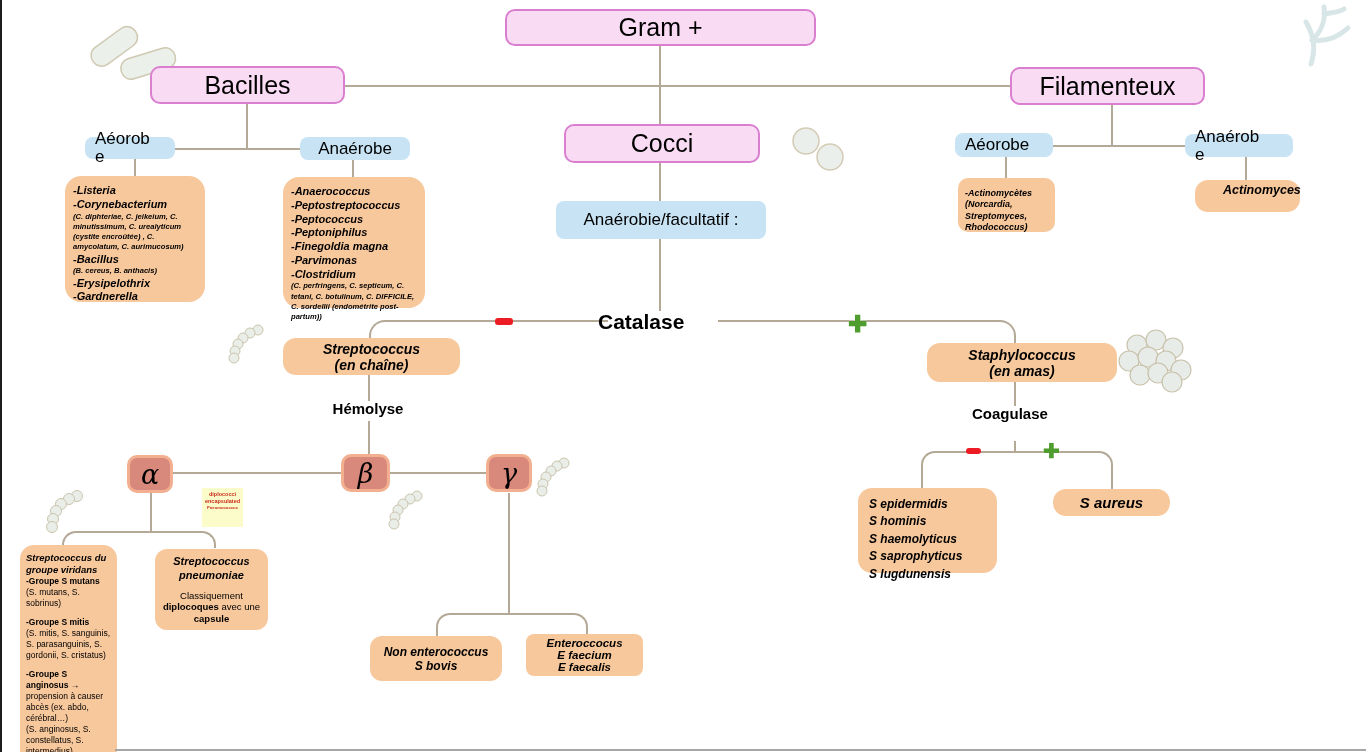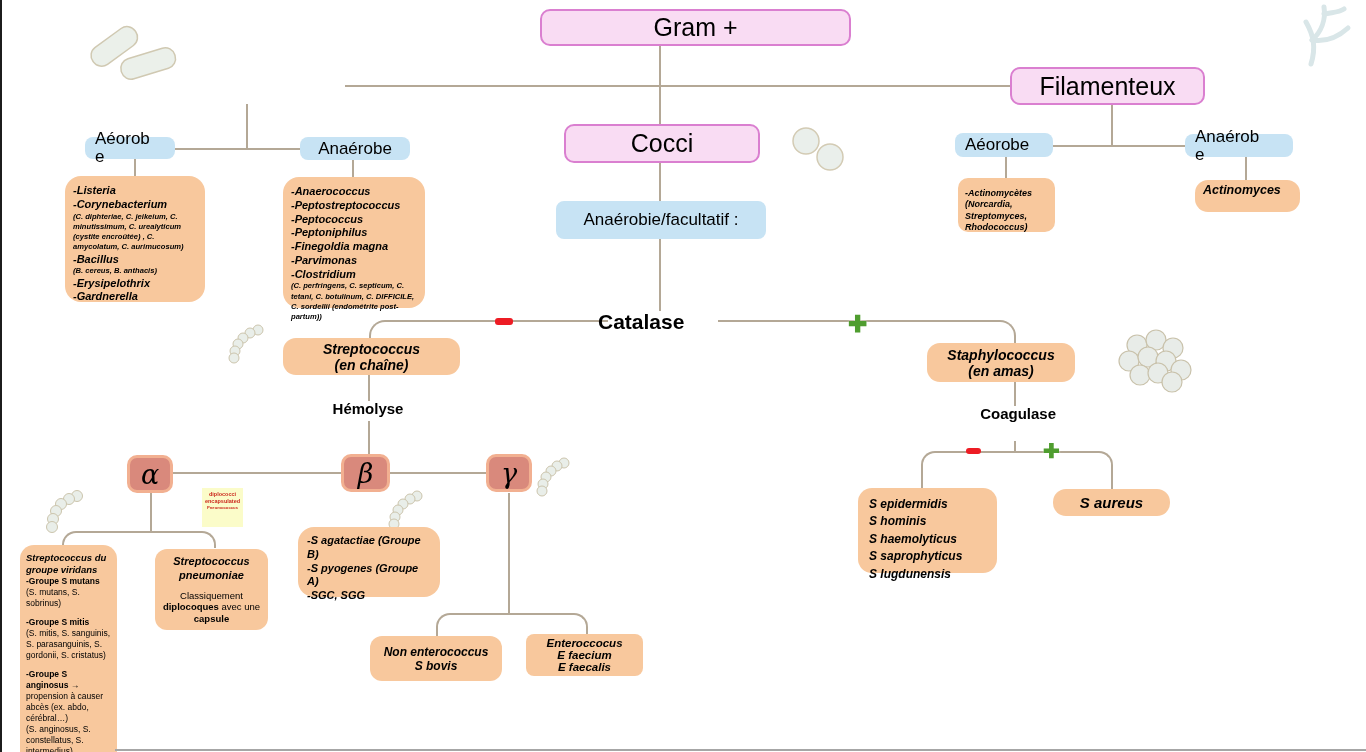--- a/index.html
+++ b/index.html
@@ -155,22 +155,25 @@
   <div class="bracket" style="left:436px;top:613px;width:148px;height:22px;"></div>
   <div class="vl" style="left:1014px;top:382px;height:24px;"></div>
   <div class="vl" style="left:1014px;top:441px;height:11px;"></div>
   <div class="bracket" style="left:921px;top:451px;width:188px;height:38px;"></div>
 
   <div class="minus" style="left:495px;top:318px;width:18px;height:7px;"></div>
   <div class="plus" style="left:848px;top:313px;font-size:23px;">✚</div>
   <div class="minus" style="left:966px;top:448px;width:15px;height:6px;"></div>
   <div class="plus" style="left:1043px;top:441px;font-size:20px;">✚</div>
 
-  <div class="box pink" style="left:505px;top:9px;width:311px;height:37px;margin-left:35px;">
+  <div class="box pink" style="left:505px;top:9px;width:311px;height:37px;">
     <span>Gram +</span>
+  </div>
+  <div class="box pink" style="left:150px;top:66px;width:195px;height:38px;">
+    <span>Bacilles</span>
   </div>
   <div class="box pink" style="left:1010px;top:67px;width:195px;height:38px;">
     <span>Filamenteux</span>
   </div>
   <div class="box pink" style="left:564px;top:124px;width:196px;height:39px;">
     <span>Cocci</span>
   </div>
   <div class="box blue ctr" style="left:556px;top:201px;width:210px;height:38px;">
     <span>Anaérobie/facultatif :</span>
   </div>
@@ -204,35 +207,35 @@
   <div class="box blue" style="left:955px;top:133px;width:98px;height:24px;padding-left:10px;">
     <span class="wrapword" style="width:66px;">Aéorobe</span>
   </div>
   <div class="box blue" style="left:1185px;top:134px;width:108px;height:23px;padding-left:10px;">
     <span class="wrapword" style="width:72px;">Anaérobe</span>
   </div>
   <div class="box orange" style="left:958px;top:178px;width:97px;height:54px;padding:10px 7px;font-size:9px;border-radius:10px;">
       <div class="ln ">-Actinomycètes</div>
       <div class="ln ">(Norcardia, Streptomyces, Rhodococcus)</div>
     </div>
-  <div class="box orange" style="left:1195px;top:180px;width:105px;height:32px;padding:3px 0 0 8px;font-size:12.5px;">
+  <div class="box orange" style="left:1195px;top:180px;width:105px;height:32px;padding:3px 0 0 28px;font-size:12.5px;">
     <span style="display:inline-block;width:80px;word-break:break-all;line-height:1.15;">Actinomyces</span>
   </div>
 
   <div class="lbl" style="left:598px;top:310px;width:140px;text-align:left;font-size:21px;">Catalase</div>
   <div class="box orange ctr" style="left:283px;top:338px;width:177px;height:37px;font-size:14px;">
     <span style="white-space:pre-line;">Streptococcus
 (en chaîne)</span>
   </div>
-  <div class="box orange ctr" style="left:927px;top:343px;width:148px;height:39px;font-size:14px;">
+  <div class="box orange ctr" style="left:927px;top:343px;width:190px;height:39px;font-size:14px;">
     <span style="white-space:pre-line;">Staphylococcus
 (en amas)</span>
   </div>
   <div class="lbl" style="left:328px;top:400px;width:80px;text-align:center;font-size:15px;">Hémolyse</div>
-  <div class="lbl" style="left:972px;top:405px;width:84px;font-size:15px;word-break:break-all;line-height:1.2;text-align:right;">Coagulase</div>
+  <div class="lbl" style="left:972px;top:405px;width:84px;font-size:15px;word-break:break-all;line-height:1.2;">Coagulase</div>
 
   <div class="box greek" style="left:127px;top:455px;width:46px;height:38px;">
     <span>α</span>
   </div>
   <div class="box greek" style="left:341px;top:454px;width:49px;height:38px;">
     <span>β</span>
   </div>
   <div class="box greek" style="left:486px;top:454px;width:46px;height:38px;">
     <span>γ</span>
   </div>
@@ -254,25 +257,20 @@
       <div class="ln B">-Groupe S anginosus →</div>
       <div class="ln R">propension à causer abcès (ex. abdo, cérébral…)</div>
       <div class="ln R">(S. anginosus, S. constellatus, S. intermedius)</div>
     </div>
   <div class="box orange" style="left:155px;top:549px;width:113px;height:81px;border-radius:12px;padding:6px 5px;text-align:center;">
     <div style="font-size:11px;white-space:pre-line;line-height:1.25;">Streptococcus
 pneumoniae</div>
     <div style="font-size:9.5px;font-style:normal;font-weight:normal;margin-top:7px;line-height:1.25;"><span>Classiquement </span><b>diplocoques</b><span> avec une </span><b>capsule</b></div>
   </div>
 
-  <div class="box orange" style="left:298px;top:527px;width:142px;height:70px;border-radius:16px;padding:7px 9px;">
-      <div class="ln L">-S agatactiae (Groupe B)</div>
-      <div class="ln L">-S pyogenes (Groupe A)</div>
-      <div class="ln L">-SGC, SGG</div>
-    </div>
 
   <div class="box orange ctr" style="left:370px;top:636px;width:132px;height:45px;font-size:12px;border-radius:12px;">
     <span style="white-space:pre-line;">Non enterococcus
 S bovis</span>
   </div>
   <div class="box orange ctr" style="left:526px;top:634px;width:117px;height:42px;font-size:11.5px;border-radius:8px;">
     <span style="white-space:pre-line;">Enteroccocus
 E faecium
 E faecalis</span>
   </div>

